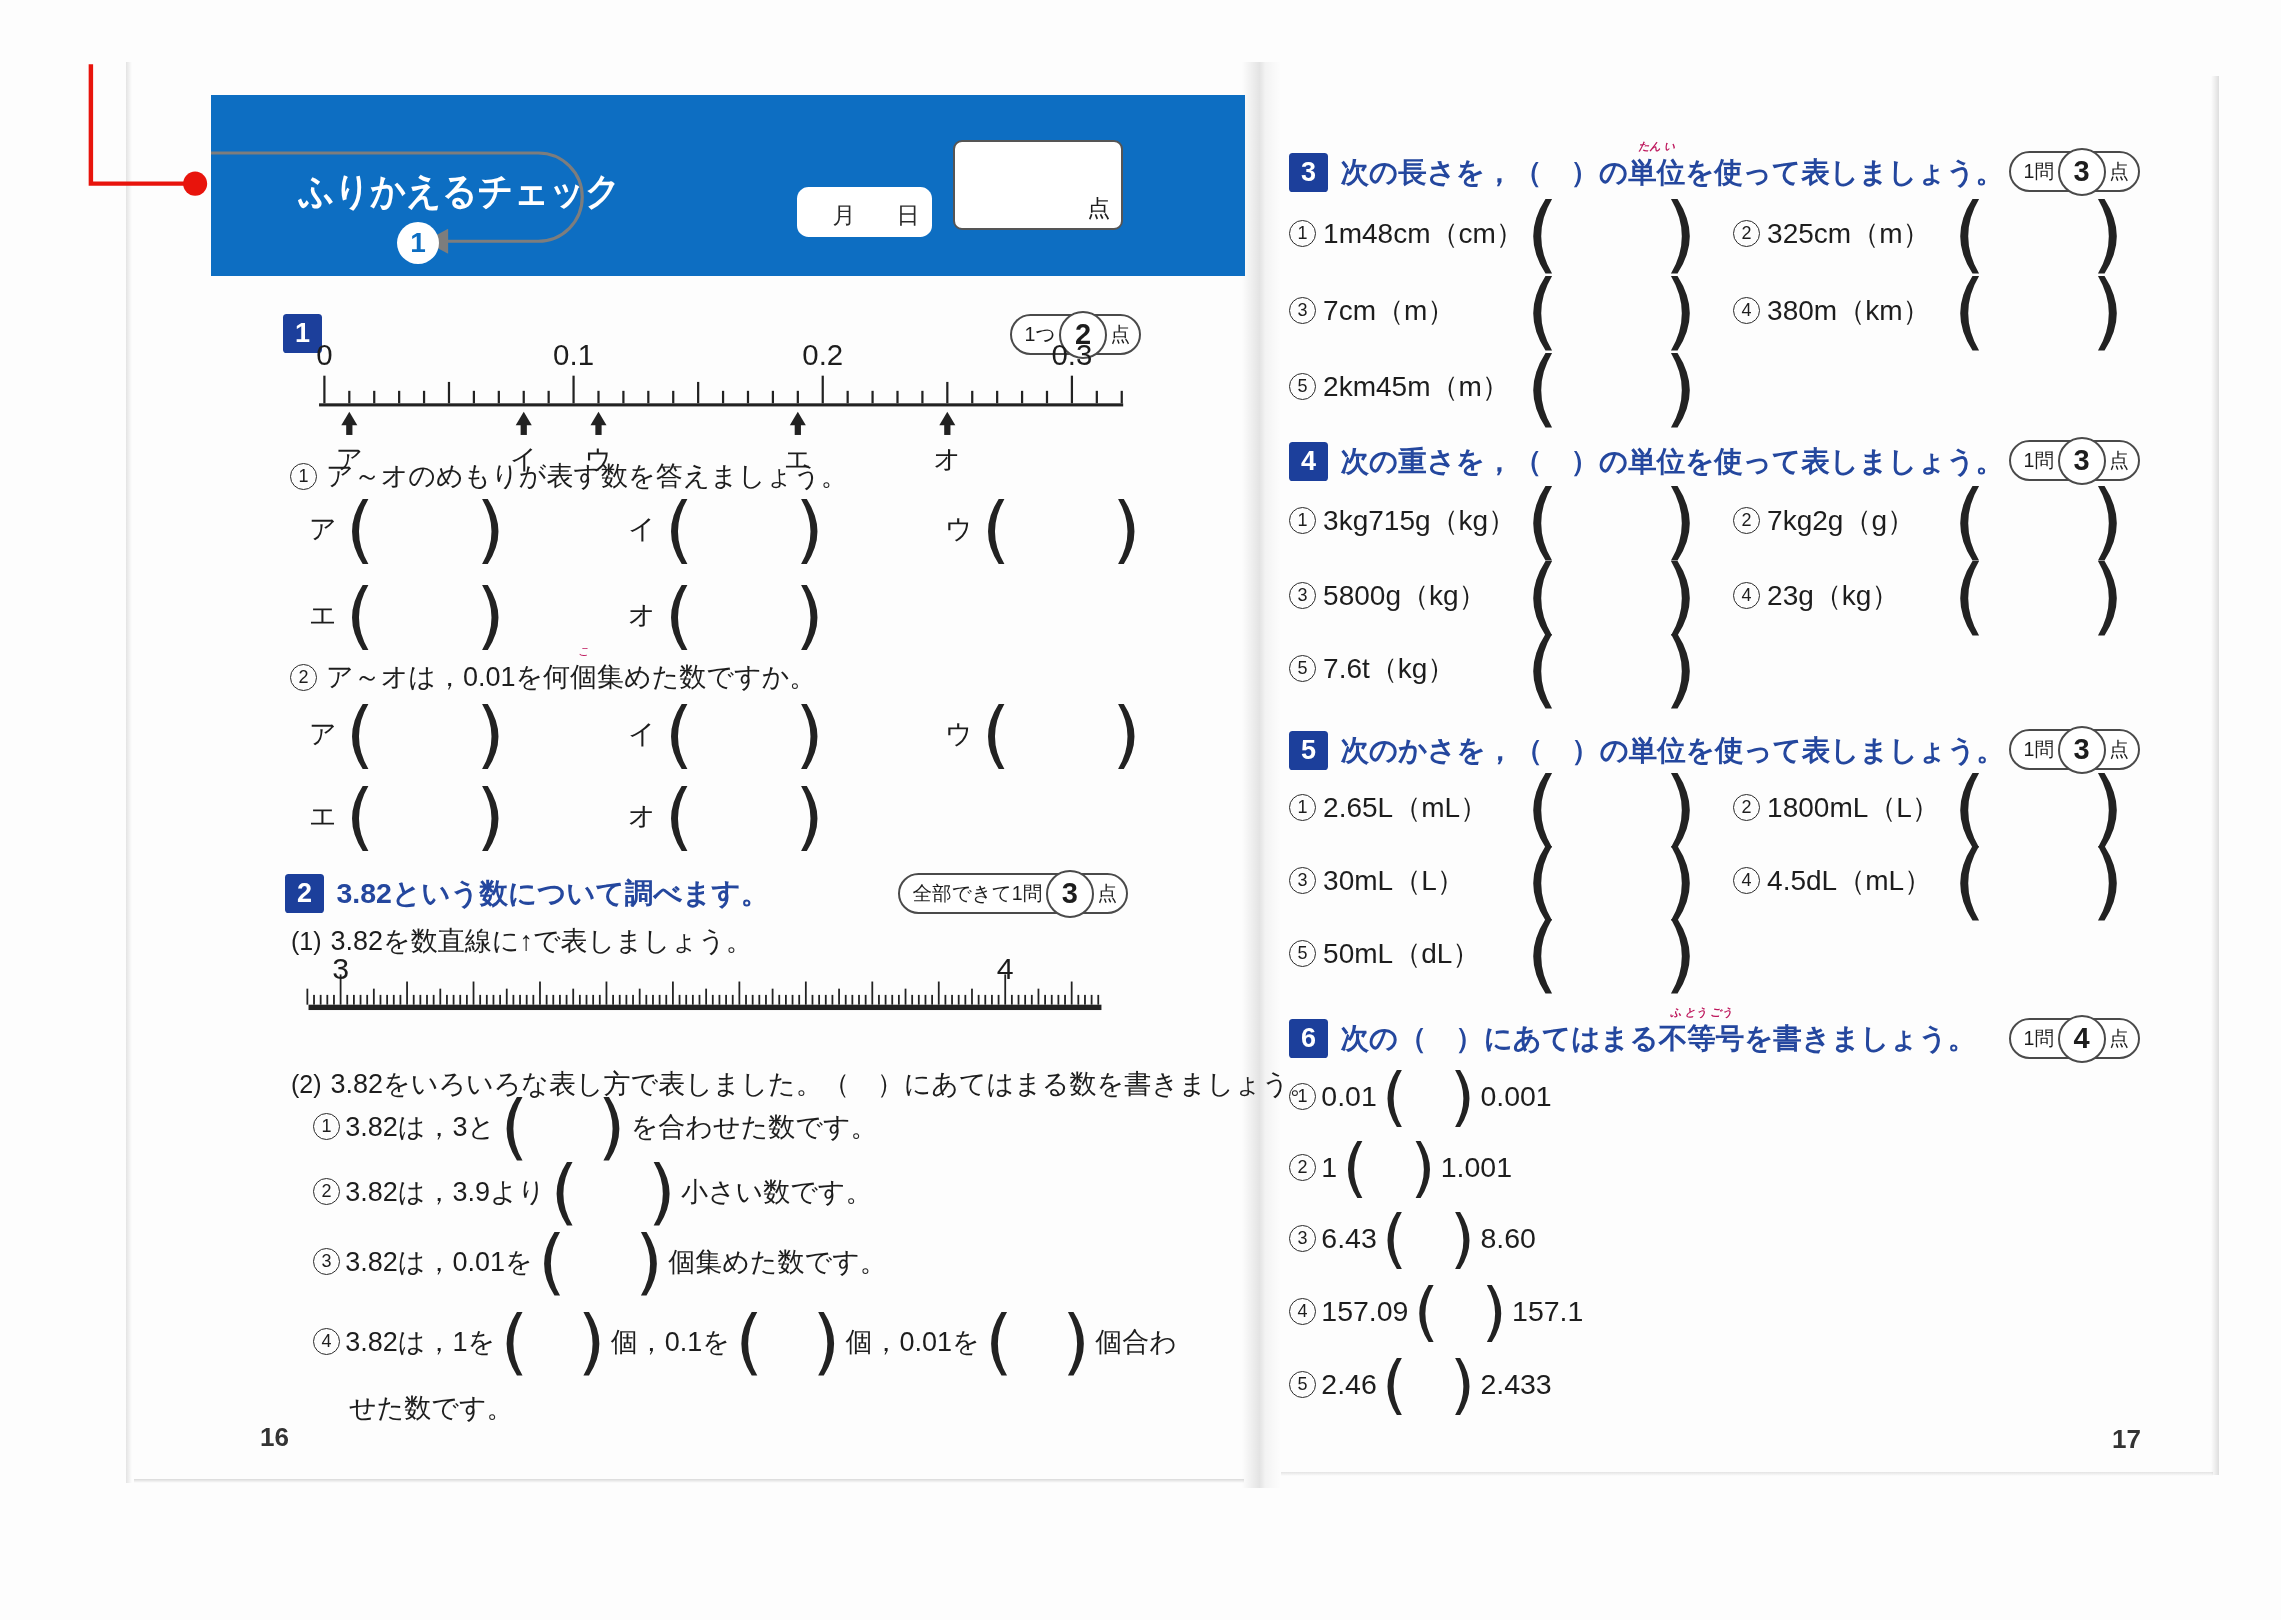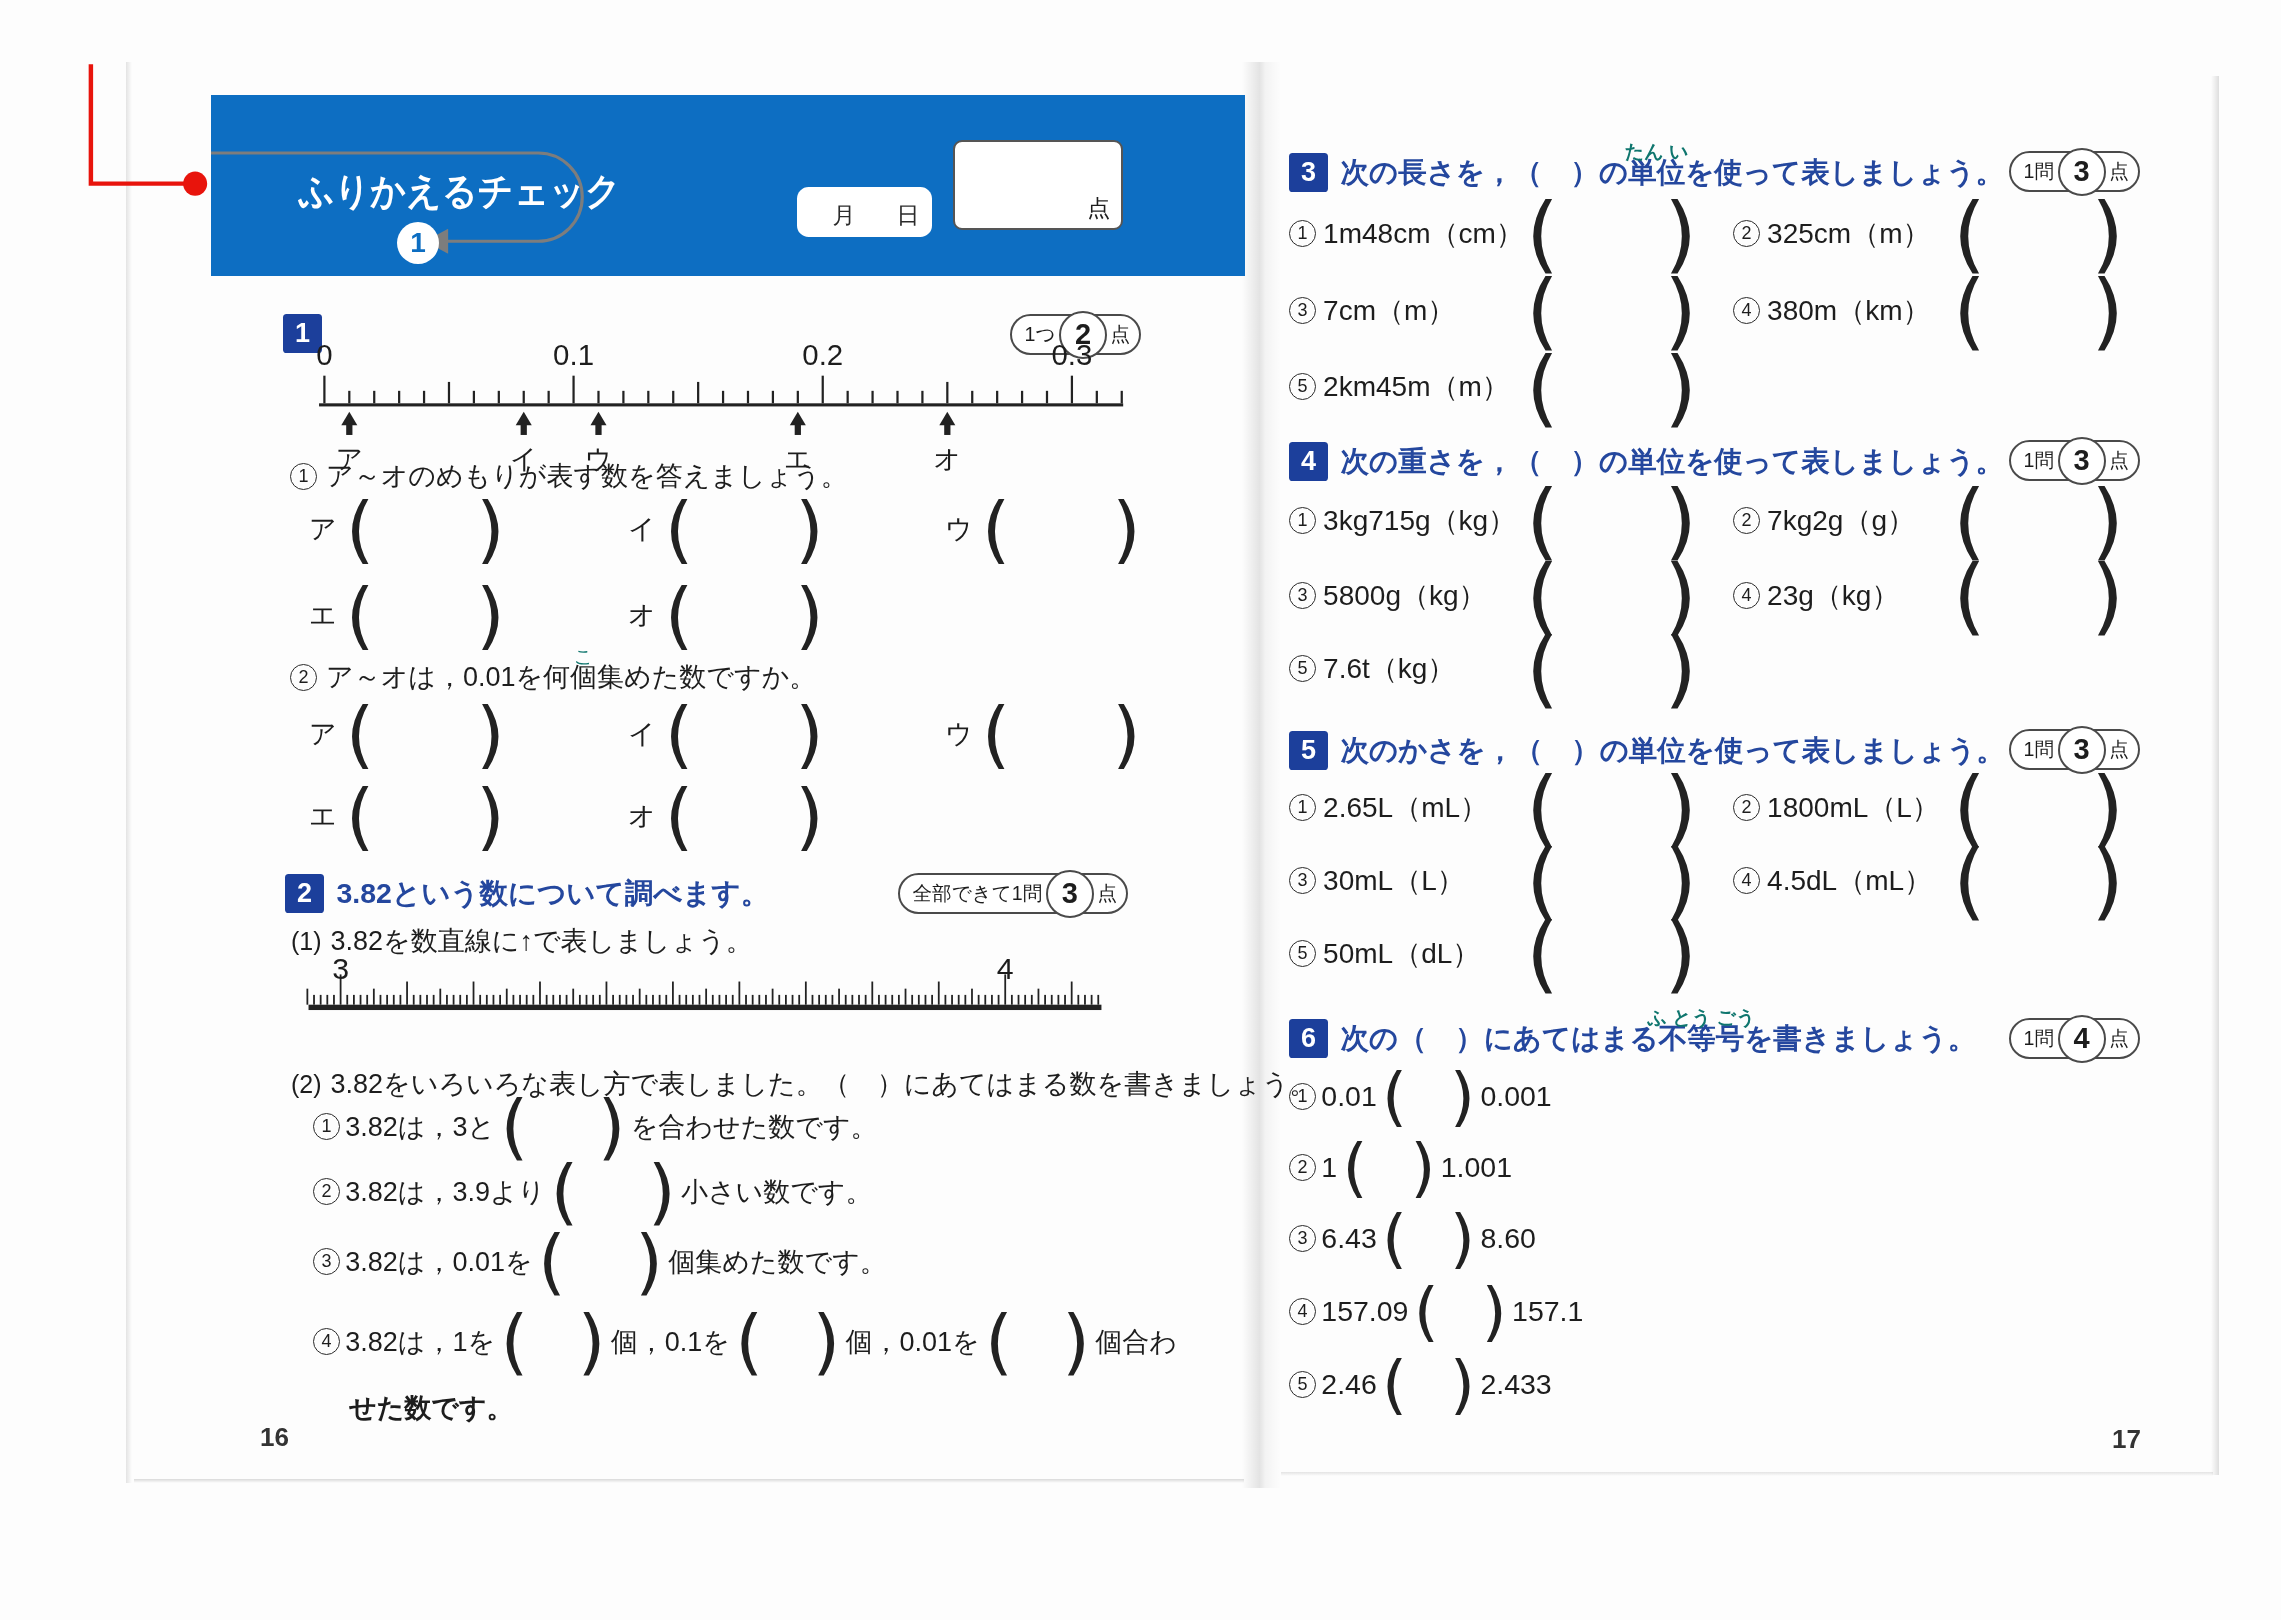--- a/index.html
+++ b/index.html
@@ -48,21 +48,21 @@
   .pbadge .pfx,.pbadge .sfx{font-size:19.6px;color:#1d1d1d;white-space:nowrap;text-align:right;}
   .pbadge .circ{width:48px;height:48px;min-width:48px;border:2.2px solid #4a4a4a;border-radius:50%;background:#fff;
           display:flex;align-items:center;justify-content:center;font-size:29px;font-weight:bold;margin:-6.2px 0.9px;box-sizing:border-box;}
 
   
   .qrow{display:flex;align-items:center;gap:9px;font-size:27px;white-space:nowrap;}
   .cnum{width:27px;height:27px;min-width:27px;border:1.8px solid #2a2a2a;border-radius:50%;
         display:inline-flex;align-items:center;justify-content:center;font-size:18px;box-sizing:border-box;}
   .pnumtxt{font-size:25px;}
   .ruby{position:relative;display:inline-block;}
-  .rt{position:absolute;left:50%;transform:translateX(-50%);top:-15px;font-size:19px;white-space:nowrap;color:#0f766e;}
+  .rt{position:absolute;left:50%;transform:translateX(-50%);top:-15px;font-size:11px;white-space:nowrap;color:#be185d;font-style:italic;}
 
   
   .pair{display:inline-flex;justify-content:space-between;align-items:center;
         font-family:"DejaVu Sans",sans-serif;color:#222;font-weight:400;line-height:1;}
   .pair::before{content:"(";}
   .pair::after{content:")";}
   .f82{font-size:73px;} .f80{font-size:71px;} .f94{font-size:84px;} .f72{font-size:64px;}
   .w178{width:159px;} .w140{width:125px;} .w118{width:105px;} .w192{width:171px;} .w104{width:93px;}
   .slotunit{position:absolute;display:flex;align-items:center;gap:9px;height:82px;}
   .klabel{font-size:27px;}
@@ -391,21 +391,21 @@
   <div class="itemrow" style="left:313px;top:1304px;">
     <span class="cnum">4</span>
     <span>3.82は，1を</span>
     <span class="pair f80 w118"></span>
     <span>個，0.1を</span>
     <span class="pair f80 w118"></span>
     <span>個，0.01を</span>
     <span class="pair f80 w118"></span>
     <span>個合わ</span>
   </div>
-  <div class="abs" style="left:349px;top:1390px;font-size:27px;font-weight:bold;">せた数です。</div>
+  <div class="abs" style="left:349px;top:1390px;font-size:27px;">せた数です。</div>
 
   <div class="abs pageno" style="left:260px;top:1422px;">16</div>
 
   <div class="abs phead" style="left:1289px;top:153px;">
     <span class="pnum">3</span>
     <span class="ptitle">
       <span>次の長さを，（　）の</span>
         <span class="ruby"><span>単位</span><span class="rt">たん い</span></span>
         <span>を使って表しましょう。</span>
     </span>

